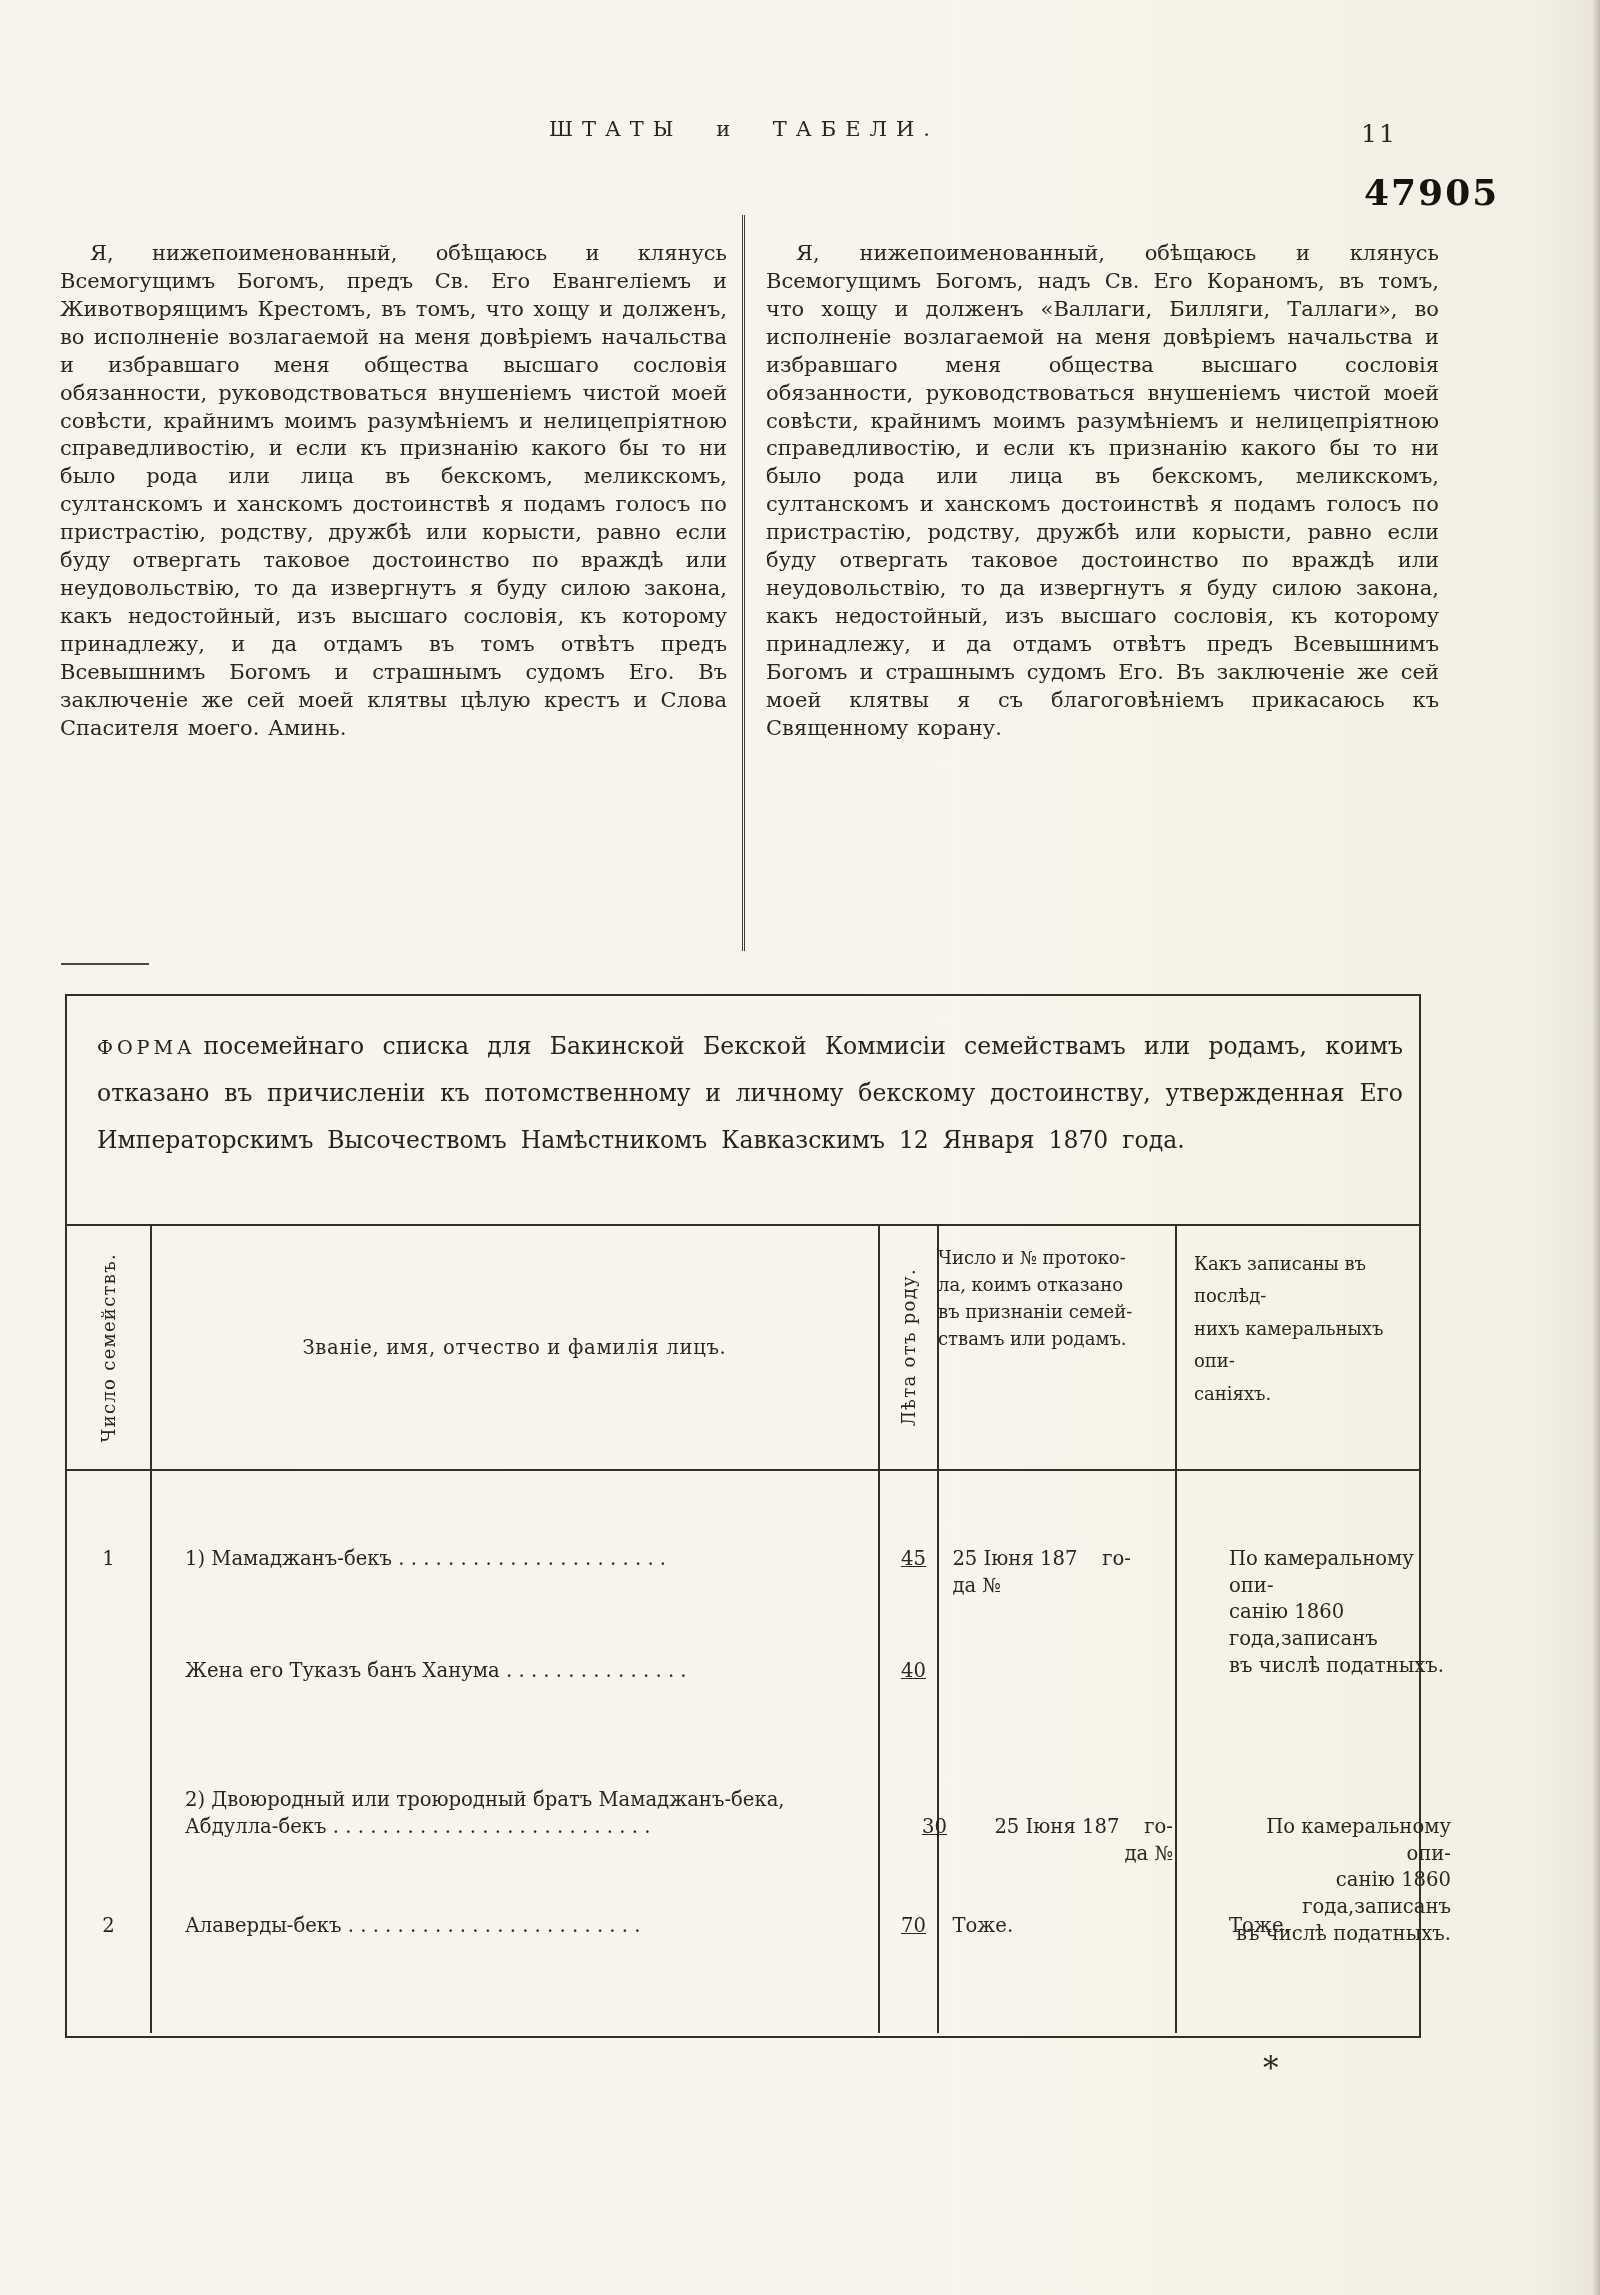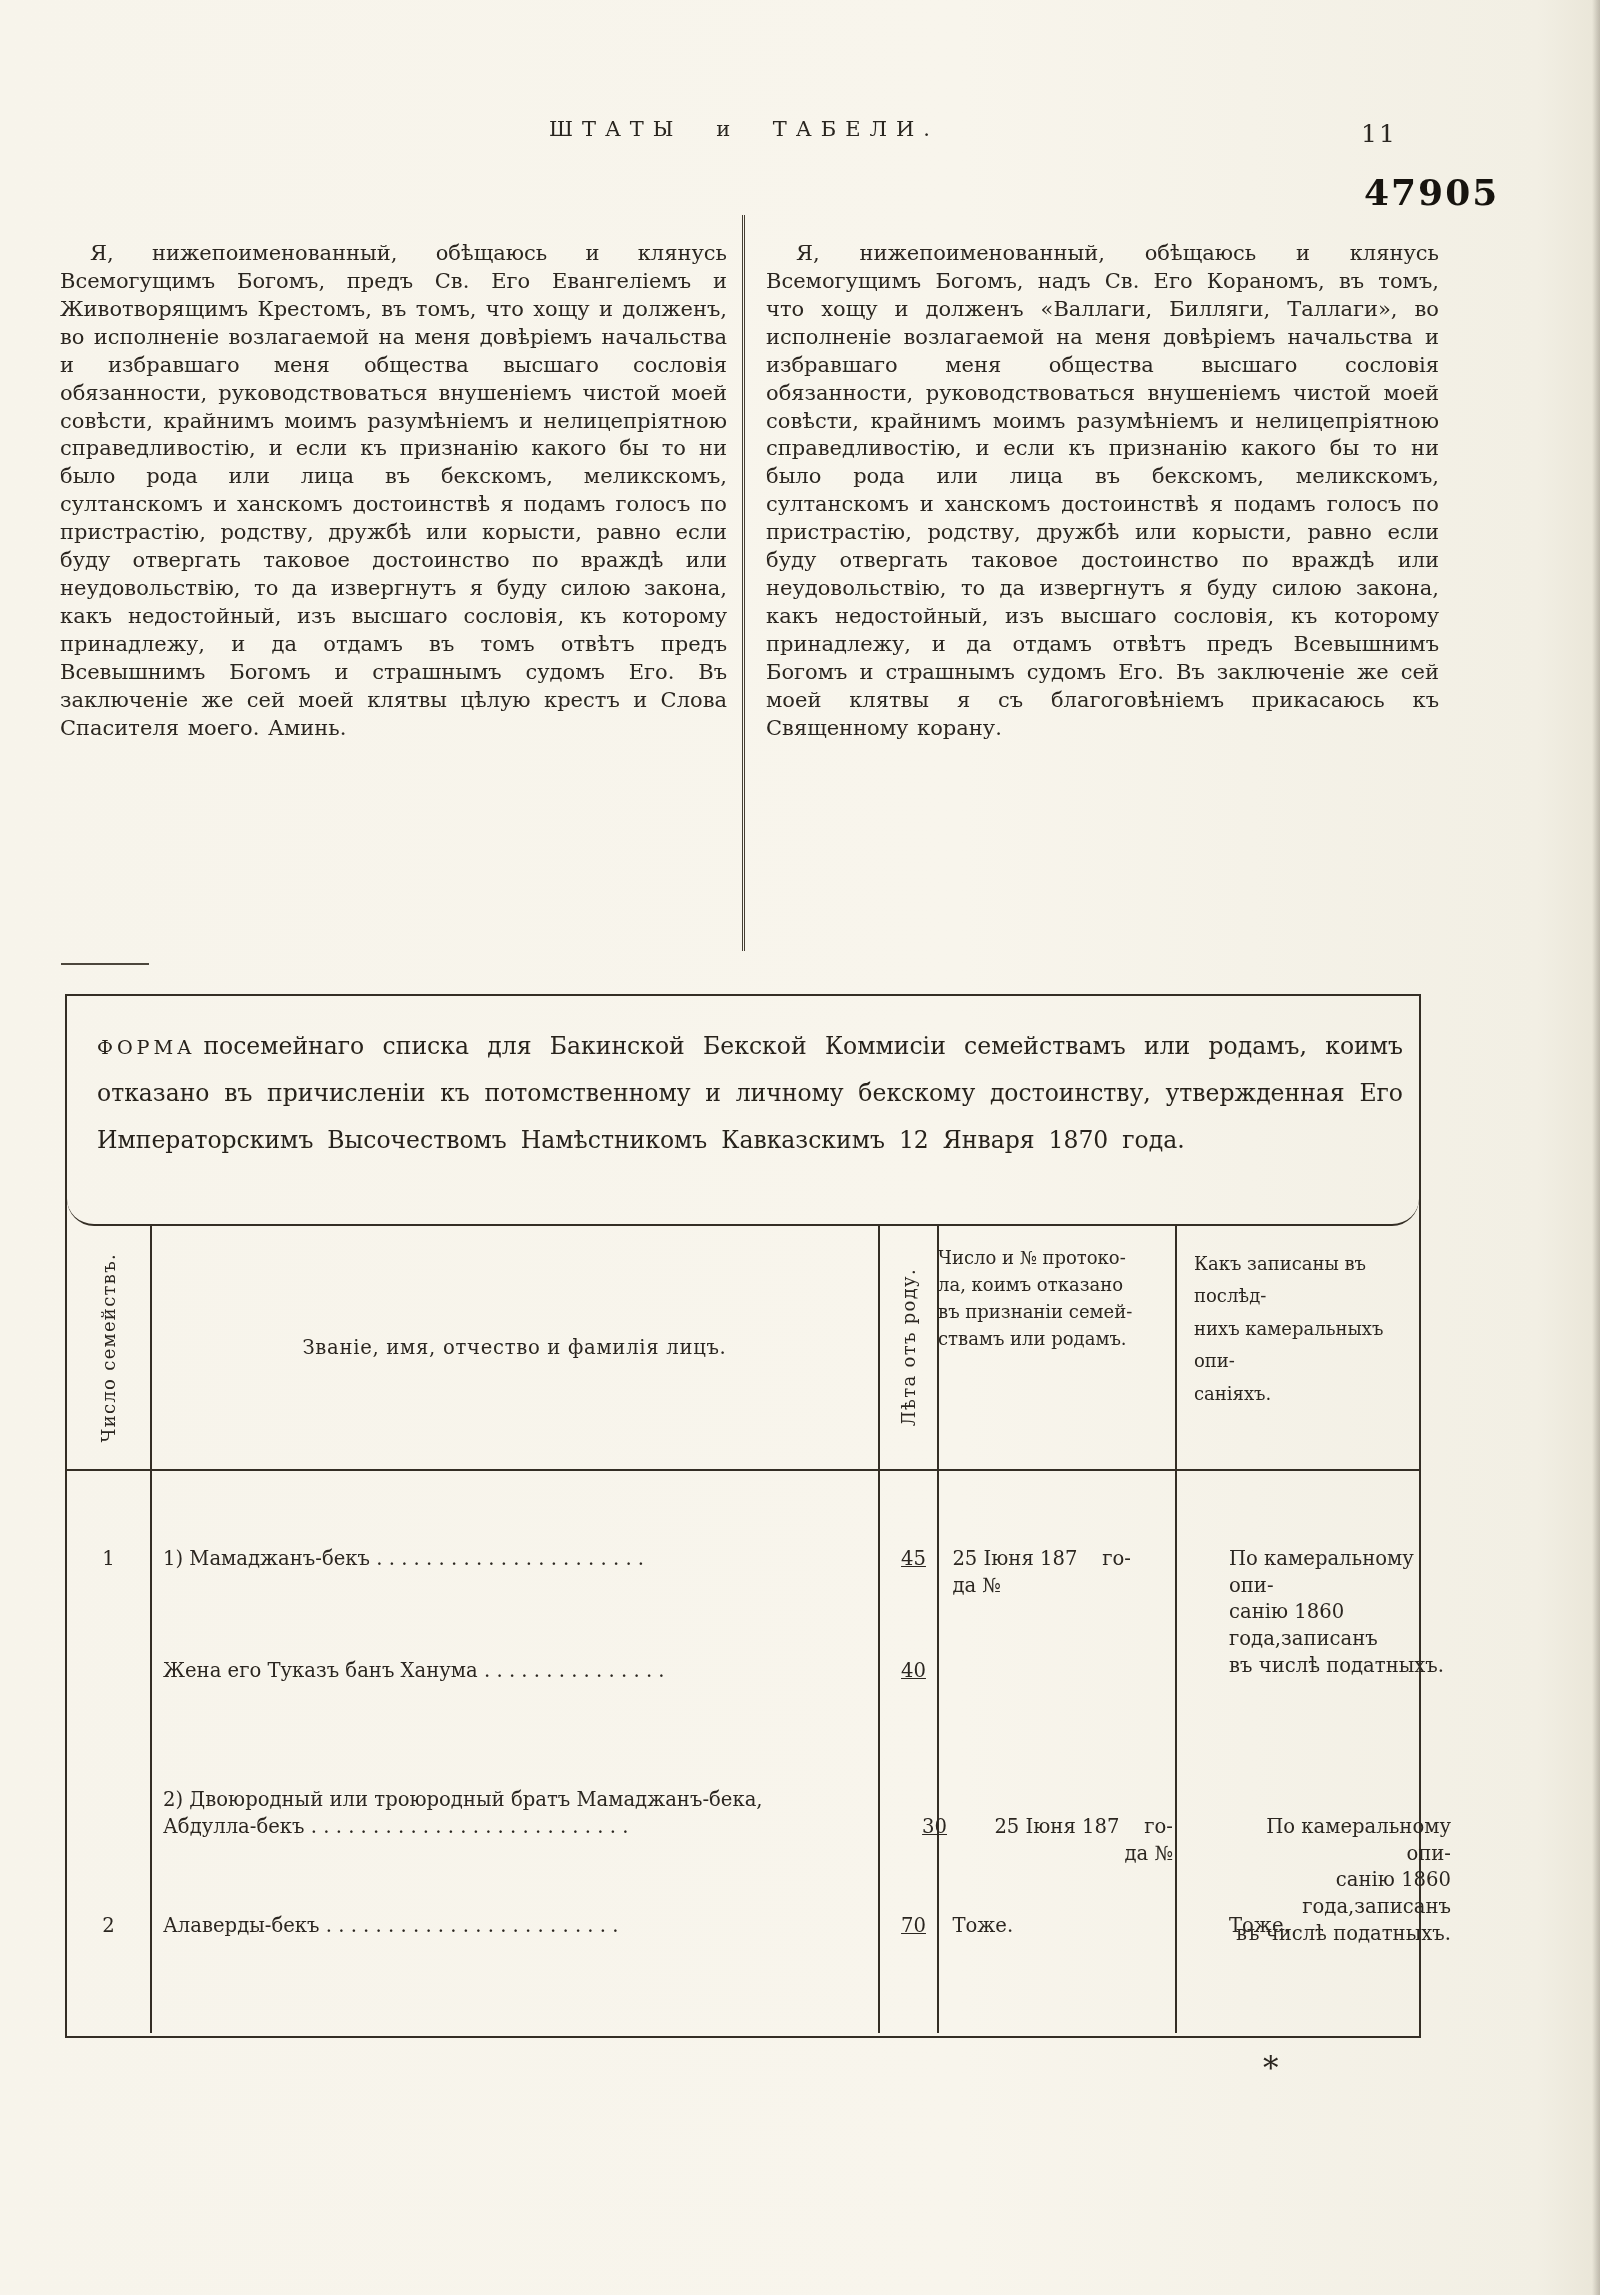--- a/index.html
+++ b/index.html
@@ -34,21 +34,21 @@
     text-indent:30px; word-spacing:2px; color:#2b2620; }
   .col-divider { position:absolute; left:742px; top:215px; height:736px; width:2.6px;
     border-left:1.3px solid #443e33; border-right:1.3px solid #443e33; }
 
   .section-mark { position:absolute; left:61px; top:963px; width:88px; height:2px; background:#4c463c; }
 
   
   .doc-table { position:absolute; left:65px; top:994px; width:1356px; height:1044px;
     border:2.6px solid #342e25; }
   .table-title { height:230px; padding:27px 16px 0 30px; font-size:23.5px; line-height:2.0;
-    text-align:justify; word-spacing:6.5px; border-bottom:2px solid #342e25; color:#27221b;border-radius:27px; }
+    text-align:justify; word-spacing:6.5px; border-bottom:2px solid #342e25; color:#27221b; }
   .table-title .lead { text-transform:uppercase; font-size:0.82em; letter-spacing:3.9px; margin-right:7.8px; }
 
   .table-grid { position:relative; height:807px; }
   .vline { position:absolute; top:0; bottom:0; width:2px; background:#342e25; }
   .vl-1 { left:83px; } .vl-2 { left:811px; } .vl-3 { left:870px; } .vl-4 { left:1108px; }
   .hline { position:absolute; top:243px; left:0; right:0; height:2px; background:#342e25; }
 
   .th { position:absolute; top:0; height:243px; font-size:18px; color:#2b2620; }
   .th-vert { display:flex; align-items:center; justify-content:center; }
   .vert-text { writing-mode:vertical-rl; transform:rotate(180deg); letter-spacing:1.3px; }
@@ -56,21 +56,21 @@
   .th2 { left:85px; width:725px; display:flex; align-items:center; justify-content:center;
          font-size:19.6px; letter-spacing:0.7px; text-align:center; }
   .th3 { left:813px; width:57px; }
   .th4 { left:871px; width:236px; padding-top:18px; text-align:left; line-height:1.5; white-space:pre-wrap; }
   .th5 { left:1110px; width:241px; padding:22px 6.5px 0 17px; text-align:left; line-height:1.8; white-space:pre-wrap; }
 
   .trow { position:absolute; left:0; width:100%; font-size:19.6px; line-height:1.36; color:#2b2620; }
   .row-0 { top:320px; } .row-1 { top:432px; } .row-2 { top:561px; } .row-3 { top:687px; }
   .cell { position:absolute; top:0; white-space:pre-wrap; }
   .c1 { left:0; width:83px; text-align:center; }
-  .c2 { left:72px; width:724px; padding-left:24px; padding-right:5.2px; }
+  .c2 { left:94px; width:724px; padding-left:24px; padding-right:5.2px; }
   .c3 { left:813px; width:67px; text-align:center;text-decoration:underline; }
   .c4 { left:871px; width:235px; padding-left:14.4px; }
   .c5 { left:1110px; width:239px; padding-left:17px;margin-left:35px; }
   .row-shift .c3, .row-shift .c4, .row-shift .c5 { padding-top:27px;text-align:right; }
 
   .asterisk { position:absolute; left:1263px; top:2050px; font-size:31px; color:#2b2620; }
 </style>
 </head>
 <body>
 

